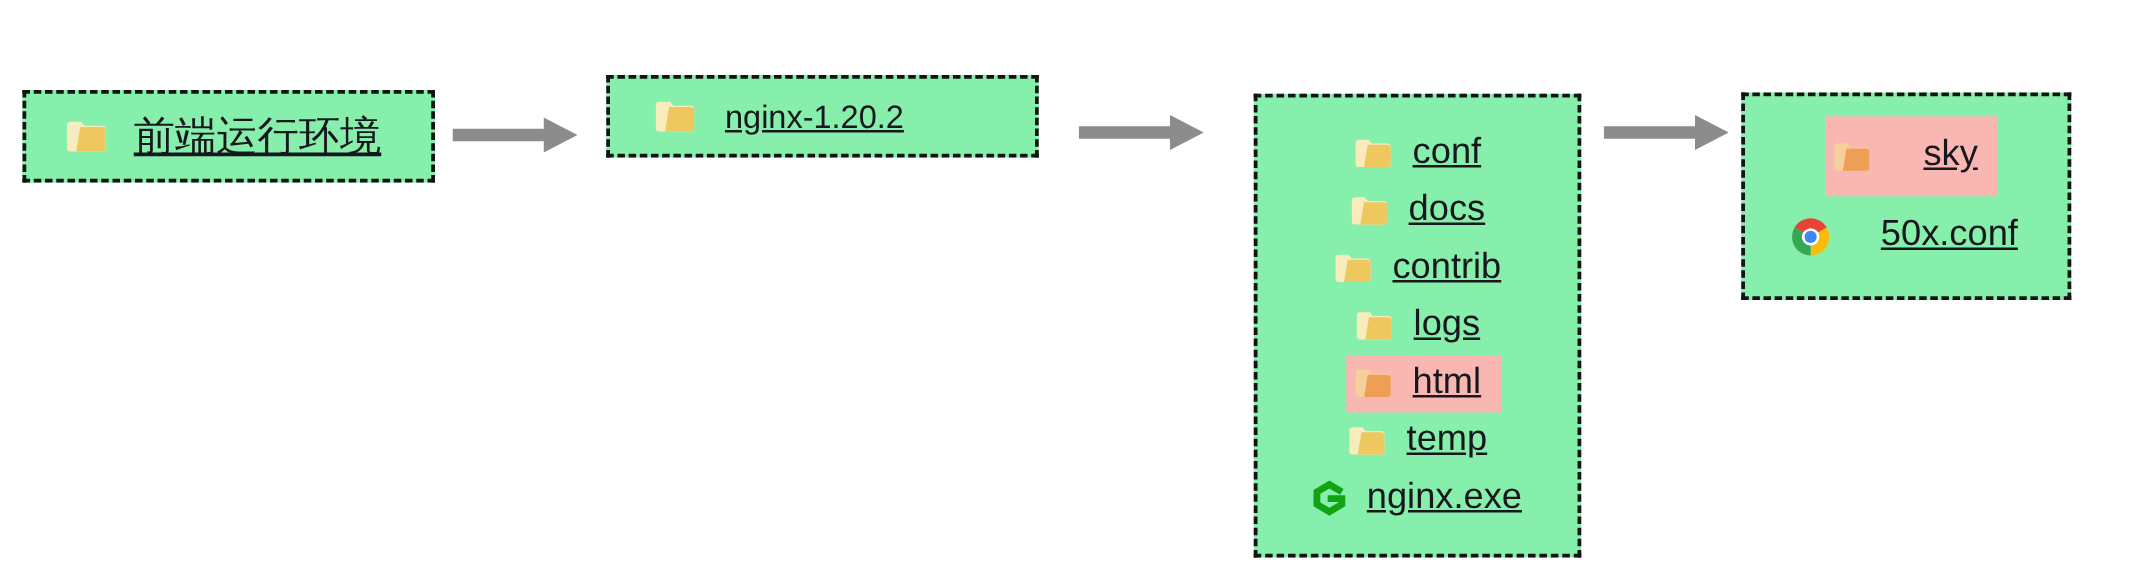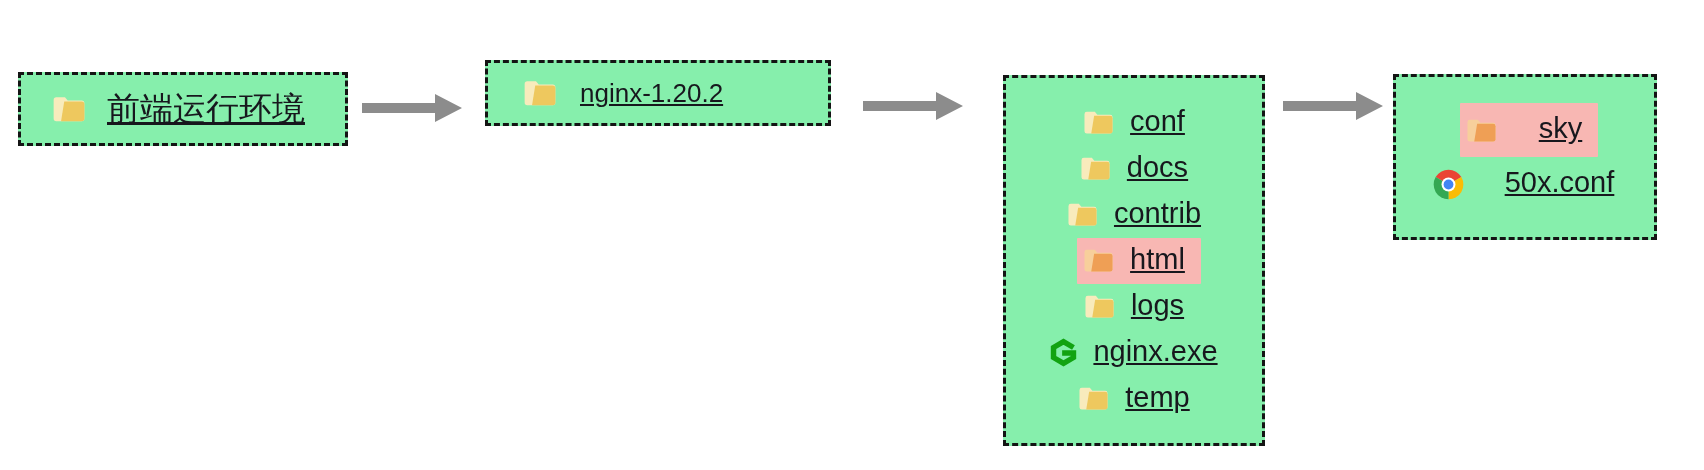--- a/index.html
+++ b/index.html
@@ -35,21 +35,21 @@
   #arrow3 { left: 1283px; top: 91px; }
   .row {
     display: flex;
     align-items: center;
     gap: 15px;
     height: 46px;
     padding: 0 16px 0 5px;
     font-size: 29px;
     border-radius: 1px;
   }
-  #box4 .row { height: 54px; gap: 41px; }
+  #box4 .row { height: 64px; gap: 41px; }
   .row.hl { background: #f8b7b3; }
   .label { white-space: nowrap; line-height: 1; padding-bottom: 3px; }
   .folder-back  { fill: #f8ebbc; }
   .folder-front { fill: #eec85e; }
   .hl .folder-back  { fill: #f7cf9b; }
   .hl .folder-front { fill: #ef9f55; }
   .big-label { white-space: nowrap; }
 </style>
 </head>
 <body>
@@ -99,49 +99,49 @@
     </div>
 
     <div class="row">
       <svg width="33" height="29" viewBox="0 0 34 30">
         <path class="folder-back" d="M2.5 6.5 Q2.5 4 5 4 h8.2 l2.6 3 H29 q2.5 0 2.5 2.5 V24 q0 2.5 -2.5 2.5 H5 Q2.5 26.5 2.5 24 Z"></path>
         <path class="folder-front" d="M12.5 8 H29 q2.5 0 2.5 2.5 V24 q0 2.5 -2.5 2.5 H9.5 Z"></path>
       </svg>
       <span class="label">contrib</span>
     </div>
 
+    <div class="row">
+      <svg width="33" height="29" viewBox="0 0 34 30">
+        <path class="folder-back" d="M2.5 6.5 Q2.5 4 5 4 h8.2 l2.6 3 H29 q2.5 0 2.5 2.5 V24 q0 2.5 -2.5 2.5 H5 Q2.5 26.5 2.5 24 Z"></path>
+        <path class="folder-front" d="M12.5 8 H29 q2.5 0 2.5 2.5 V24 q0 2.5 -2.5 2.5 H9.5 Z"></path>
+      </svg>
+      <span class="label">logs</span>
+    </div>
+
     <div class="row hl">
       <svg width="33" height="29" viewBox="0 0 34 30">
         <path class="folder-back" d="M2.5 6.5 Q2.5 4 5 4 h8.2 l2.6 3 H29 q2.5 0 2.5 2.5 V24 q0 2.5 -2.5 2.5 H5 Q2.5 26.5 2.5 24 Z"></path>
         <path class="folder-front" d="M12.5 8 H29 q2.5 0 2.5 2.5 V24 q0 2.5 -2.5 2.5 H9.5 Z"></path>
       </svg>
       <span class="label">html</span>
     </div>
 
     <div class="row">
       <svg width="33" height="29" viewBox="0 0 34 30">
         <path class="folder-back" d="M2.5 6.5 Q2.5 4 5 4 h8.2 l2.6 3 H29 q2.5 0 2.5 2.5 V24 q0 2.5 -2.5 2.5 H5 Q2.5 26.5 2.5 24 Z"></path>
         <path class="folder-front" d="M12.5 8 H29 q2.5 0 2.5 2.5 V24 q0 2.5 -2.5 2.5 H9.5 Z"></path>
       </svg>
-      <span class="label">logs</span>
+      <span class="label">temp</span>
     </div>
 
     <div class="row">
       <svg width="29" height="29" viewBox="0 0 32 32">
         <path d="M27 10.5 L16 4 L5 10.5 V21.5 L16 28 L27 21.5 V16.5 H14.5" fill="none" stroke="#12a312" stroke-width="6" stroke-linejoin="miter"></path>
       </svg>
       <span class="label">nginx.exe</span>
-    </div>
-
-    <div class="row">
-      <svg width="33" height="29" viewBox="0 0 34 30">
-        <path class="folder-back" d="M2.5 6.5 Q2.5 4 5 4 h8.2 l2.6 3 H29 q2.5 0 2.5 2.5 V24 q0 2.5 -2.5 2.5 H5 Q2.5 26.5 2.5 24 Z"></path>
-        <path class="folder-front" d="M12.5 8 H29 q2.5 0 2.5 2.5 V24 q0 2.5 -2.5 2.5 H9.5 Z"></path>
-      </svg>
-      <span class="label">temp</span>
     </div>
 
   </div>
 
   <svg id="arrow3" class="arrow" width="100" height="30" viewBox="0 0 100 30">
     <polygon points="0,10 73,10 73,1 100,15 73,29 73,20 0,20" fill="#8c8c8c"></polygon>
   </svg>
 
   <div id="box4" class="dbox vbox">
 

